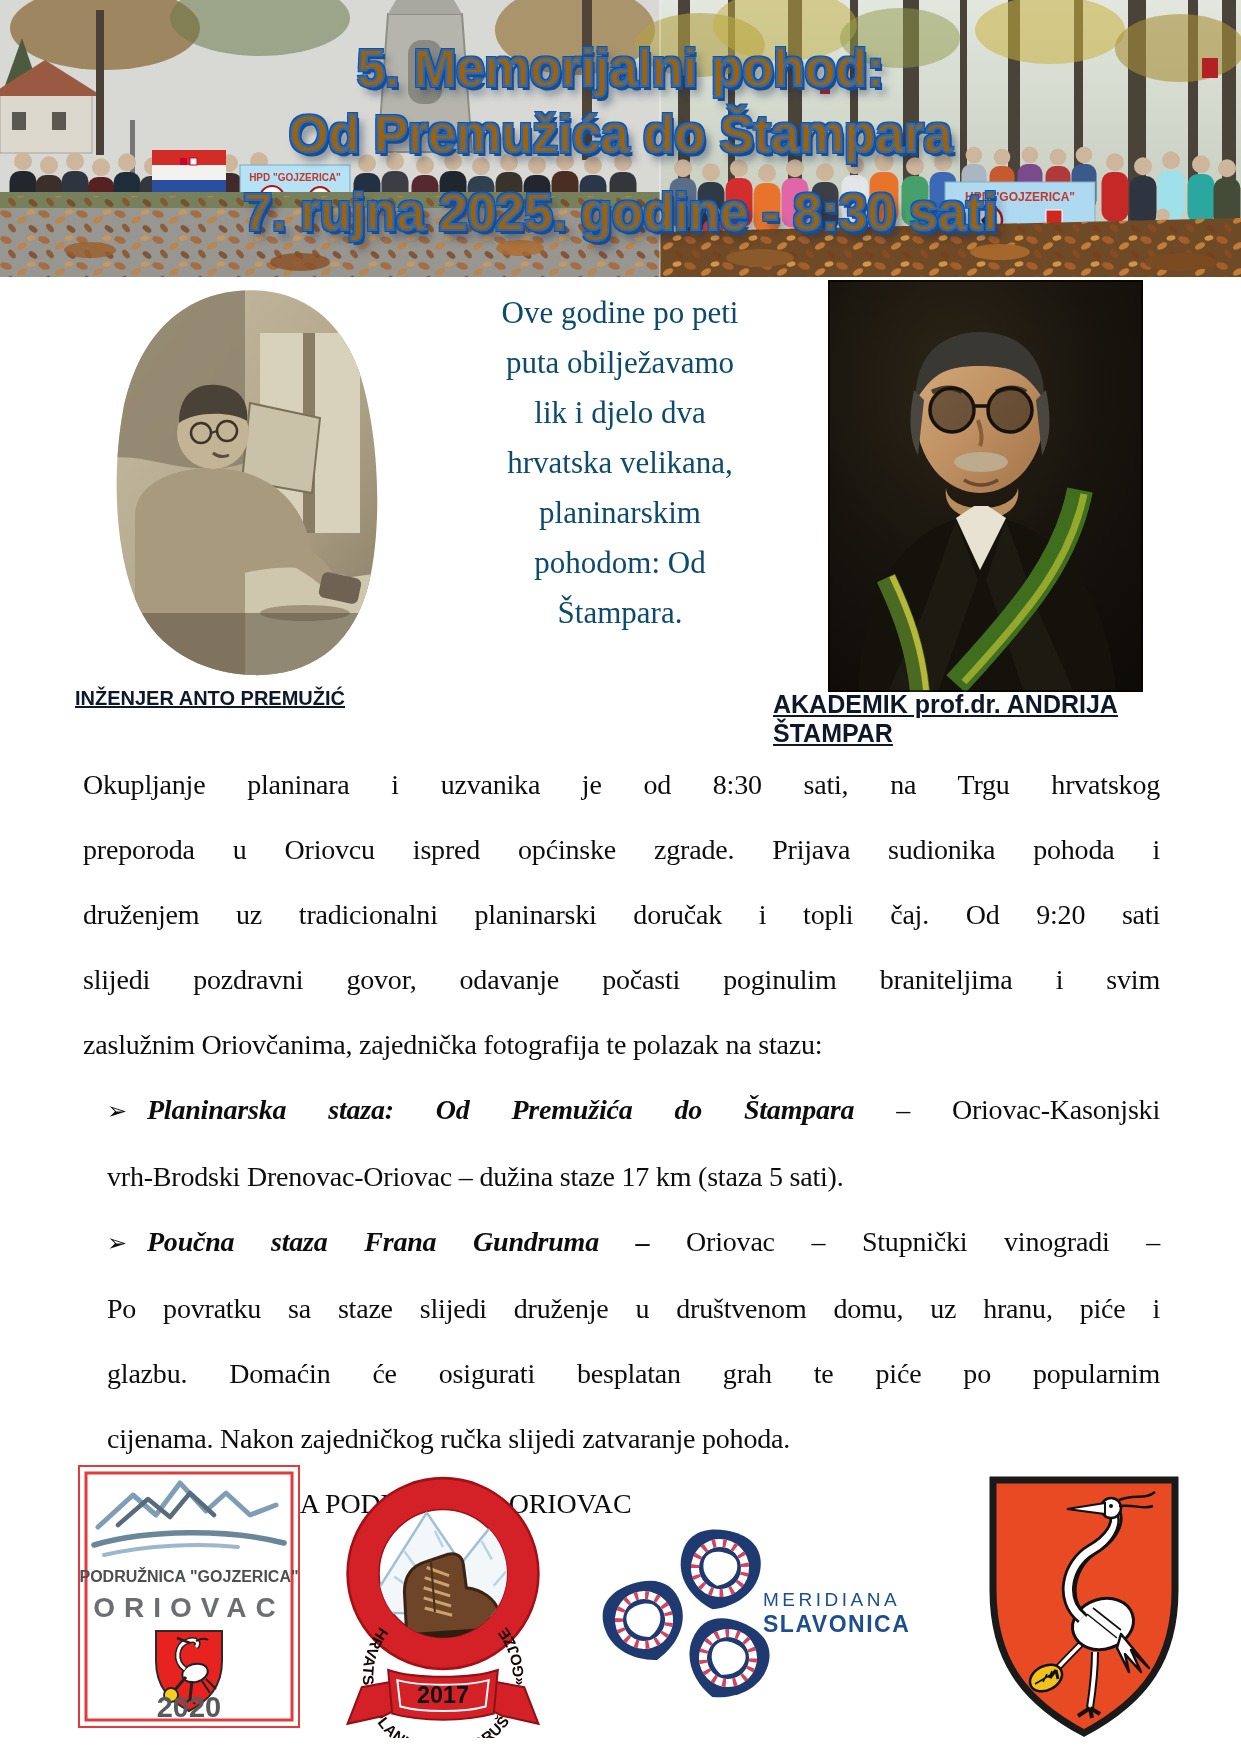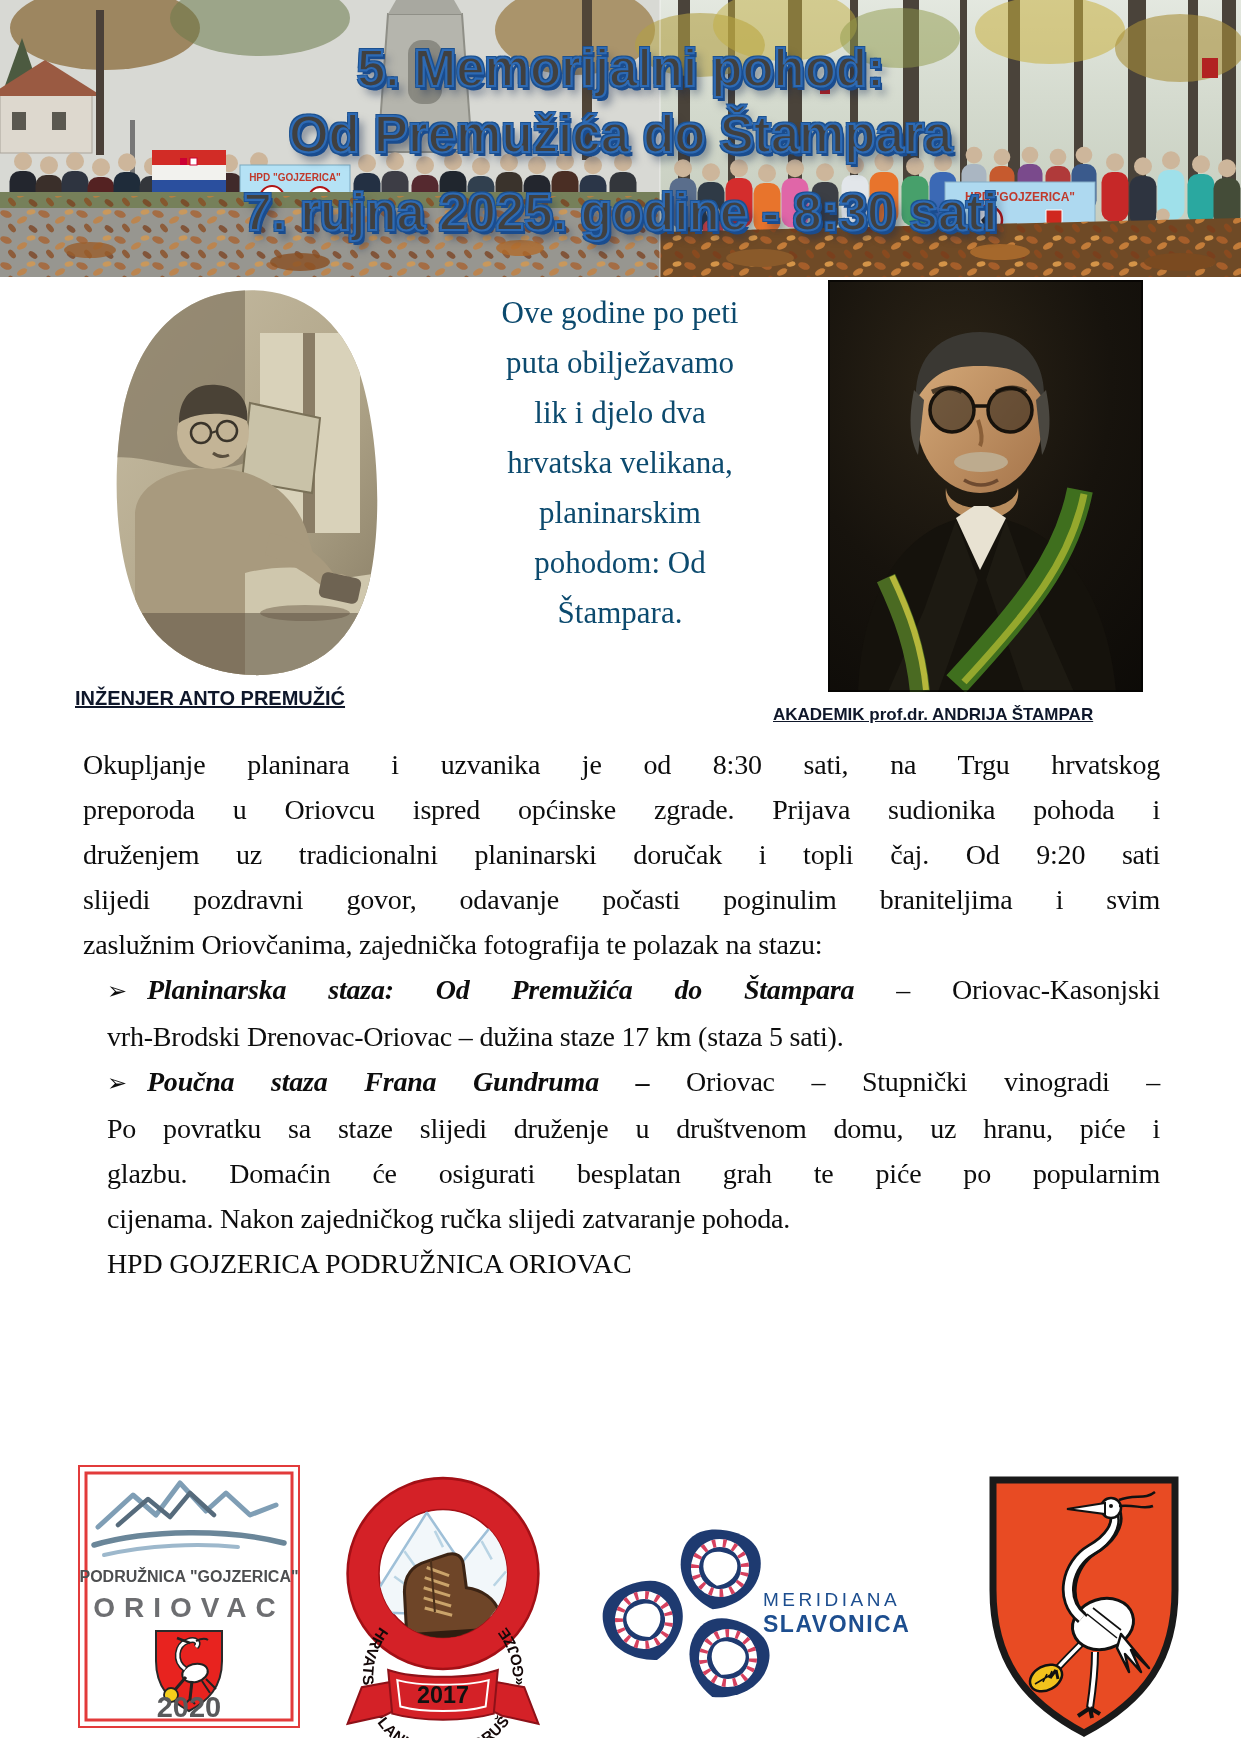--- a/index.html
+++ b/index.html
@@ -4,43 +4,43 @@
 <style>
   html,body{margin:0;padding:0;background:#888;}
   #page{position:relative;width:1241px;height:1754px;background:#fff;margin:0 auto;
         font-family:"Liberation Serif",serif;color:#111;overflow:hidden;}
 
   
   .header{position:absolute;left:0;top:0;width:1241px;height:277px;overflow:hidden;}
   .header svg{position:absolute;left:0;top:0;}
   .htitle{position:absolute;left:0;width:1241px;text-align:center;
           font-family:"Liberation Sans",sans-serif;font-weight:700;
-          font-size:51px;line-height:66px;color:#404040;
+          font-size:51px;line-height:66px;color:#a16207;
           -webkit-text-stroke:2.2px #2d6ab4;
           text-shadow:3px 4px 0 #1a4c8e,-2px -2px 0 #1c5190,2px -2px 0 #1c5190,
                       -2px 2px 0 #1c5190,6px 8px 9px rgba(10,30,70,.5);
           white-space:nowrap;}
   .htitle.l1{top:36px;}
   .htitle.l2{top:102px;}
   .htitle.l3{top:180px;}
 
   
   .photo-left{position:absolute;left:95px;top:283px;width:285px;height:398px;}
   .photo-right{position:absolute;left:828px;top:280px;width:315px;height:412px;}
   .caption{position:absolute;font-family:"Liberation Sans",sans-serif;font-weight:700;
            color:#0f172a;text-align:left;text-decoration:underline;}
   .caption.left{left:75px;top:687px;width:325px;font-size:20px;}
-  .caption.right{left:773px;top:705px;width:425px;font-size:17px;}
+  .caption.right{left:773px;top:690px;width:425px;font-size:25px;}
   .intro{position:absolute;left:415px;top:288px;width:410px;text-align:center;
          font-size:31px;line-height:50px;color:#0c4a6e;}
 
   
   .bodytext{position:absolute;left:83px;top:742px;width:1077px;
             font-size:28px;line-height:45px;letter-spacing:-0.2px;color:#0d0d0d;}
-  .ln{text-align:justify;text-align-last:justify;}
+  .ln{text-align:justify;text-align-last:justify;margin-top:20px;}
   .ln.last{text-align:left;text-align-last:left;}
   .ind{margin-left:24px;}
   .bi{font-weight:700;font-style:italic;}
   .marker{font-family:"DejaVu Sans",sans-serif;font-size:24px;padding-right:20px;}
   .sig{text-align:right;text-align-last:right;}
 
   
   .logo{position:absolute;}
   .logo1{left:78px;top:1465px;width:222px;height:263px;}
   .logo2{left:333px;top:1470px;width:220px;height:268px;}

